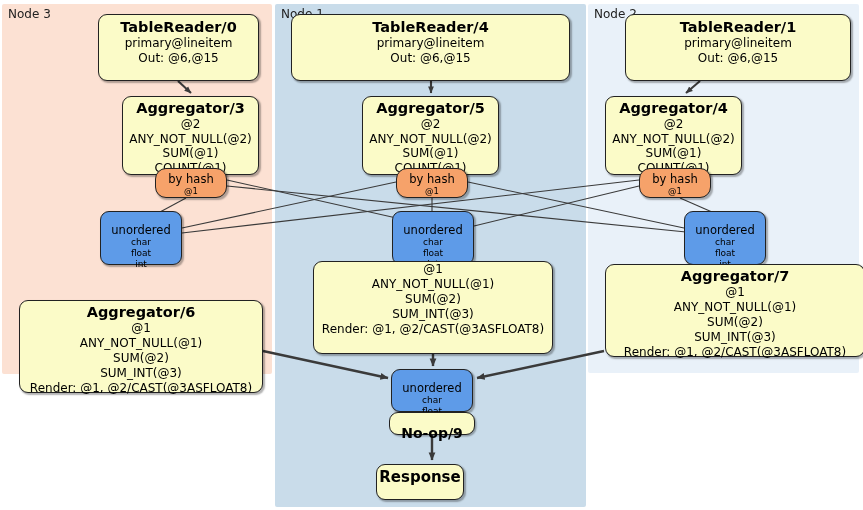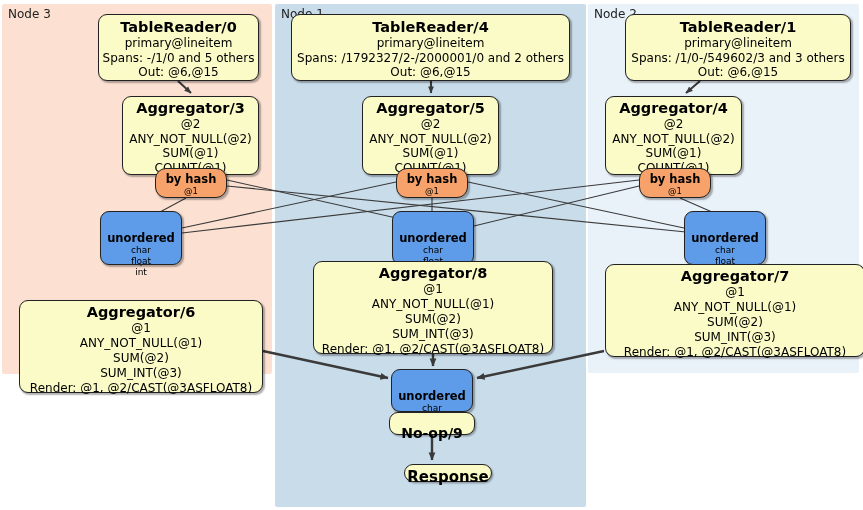--- a/index.html
+++ b/index.html
@@ -23,24 +23,24 @@
 
   .tr .title{font-size:14.5px;line-height:17px;padding-top:4px;}
   .tr .sub{font-size:12px;line-height:14.5px;}
 
   .agg .title{font-size:14.5px;line-height:17px;padding-top:3px;}
   .agg .sub{font-size:12px;line-height:14.5px;}
 
   .aggb .title{font-size:14.5px;line-height:17px;padding-top:3px;}
   .aggb .sub{font-size:12px;line-height:15px;}
 
-  .orange .title{font-size:11.5px;font-weight:bold;line-height:13px;padding-top:4px;}
+  .orange .title{font-size:11.5px;font-weight:normal;line-height:13px;padding-top:4px;}
   .orange .sub{font-size:8.5px;line-height:10px;}
 
-  .blue .title{font-size:11.5px;font-weight:bold;color:#000;line-height:13px;padding-top:20px;}
+  .blue .title{font-size:11.5px;font-weight:normal;color:#000;line-height:13px;padding-top:12px;}
   .blue .sub{font-size:9px;color:#000;line-height:11px;}
 
   .noop .title{font-size:14px;line-height:17px;padding-top:12px;}
   .resp .title{font-size:15px;line-height:18px;padding-top:3px;}
 </style>
 </head>
 <body>
 
 <div id="stage">
 
@@ -92,21 +92,20 @@
       <path d="M432,412 L432,413" stroke-width="2.4"></path>
 
       <path d="M432,435 L432,460" stroke-width="2.4" marker-end="url(#ahb)"></path>
     </g>
   </svg>
 
   <div id="nodes">
       <div class="node yellow tr" style="left: 98px; top: 14px; width: 161px; height: 67px;">
         <div class="title">TableReader/0</div>
         <div class="sub">primary@lineitem</div>
-        <div class="sub">Spans: -/1/0 and 5 others</div>
         <div class="sub">Out: @6,@15</div>
       </div>
       <div class="node yellow agg" style="left: 122px; top: 96px; width: 137px; height: 79px;">
         <div class="title">Aggregator/3</div>
         <div class="sub">@2</div>
         <div class="sub">ANY_NOT_NULL(@2)</div>
         <div class="sub">SUM(@1)</div>
         <div class="sub">COUNT(@1)</div>
       </div>
       <div class="node orange" style="left: 155px; top: 168px; width: 72px; height: 30px;">
@@ -123,63 +122,60 @@
         <div class="title">Aggregator/6</div>
         <div class="sub">@1</div>
         <div class="sub">ANY_NOT_NULL(@1)</div>
         <div class="sub">SUM(@2)</div>
         <div class="sub">SUM_INT(@3)</div>
         <div class="sub">Render: @1, @2/CAST(@3ASFLOAT8)</div>
       </div>
       <div class="node yellow tr" style="left: 291px; top: 14px; width: 279px; height: 67px;">
         <div class="title">TableReader/4</div>
         <div class="sub">primary@lineitem</div>
-        <div class="sub">Spans: /1792327/2-/2000001/0 and 2 others</div>
         <div class="sub">Out: @6,@15</div>
       </div>
       <div class="node yellow agg" style="left: 362px; top: 96px; width: 137px; height: 79px;">
         <div class="title">Aggregator/5</div>
         <div class="sub">@2</div>
         <div class="sub">ANY_NOT_NULL(@2)</div>
         <div class="sub">SUM(@1)</div>
         <div class="sub">COUNT(@1)</div>
       </div>
       <div class="node orange" style="left: 396px; top: 168px; width: 72px; height: 30px;">
         <div class="title">by hash</div>
         <div class="sub">@1</div>
       </div>
       <div class="node blue" style="left: 392px; top: 211px; width: 82px; height: 54px;">
         <div class="title">unordered</div>
         <div class="sub">char</div>
         <div class="sub">float</div>
         <div class="sub">int</div>
       </div>
       <div class="node yellow agg aggb" style="left: 313px; top: 261px; width: 240px; height: 93px;">
-        <div class="title">Aggregator/8</div>
         <div class="sub">@1</div>
         <div class="sub">ANY_NOT_NULL(@1)</div>
         <div class="sub">SUM(@2)</div>
         <div class="sub">SUM_INT(@3)</div>
         <div class="sub">Render: @1, @2/CAST(@3ASFLOAT8)</div>
       </div>
       <div class="node blue" style="left: 391px; top: 369px; width: 82px; height: 43px;">
         <div class="title">unordered</div>
         <div class="sub">char</div>
         <div class="sub">float</div>
       </div>
       <div class="node yellow noop" style="left: 389px; top: 412px; width: 86px; height: 23px;">
         <div class="title">No-op/9</div>
       </div>
-      <div class="node yellow resp" style="left: 404px; top: 464px; width: 88px; height: 18px;">
+      <div class="node yellow resp" style="left: 376px; top: 464px; width: 88px; height: 36px;">
         <div class="title">Response</div>
       </div>
       <div class="node yellow tr" style="left: 605px; top: 14px; width: 226px; height: 67px; margin-left: 20px;">
         <div class="title">TableReader/1</div>
         <div class="sub">primary@lineitem</div>
-        <div class="sub">Spans: /1/0-/549602/3 and 3 others</div>
         <div class="sub">Out: @6,@15</div>
       </div>
       <div class="node yellow agg" style="left: 605px; top: 96px; width: 137px; height: 79px;">
         <div class="title">Aggregator/4</div>
         <div class="sub">@2</div>
         <div class="sub">ANY_NOT_NULL(@2)</div>
         <div class="sub">SUM(@1)</div>
         <div class="sub">COUNT(@1)</div>
       </div>
       <div class="node orange" style="left: 639px; top: 168px; width: 72px; height: 30px;">

